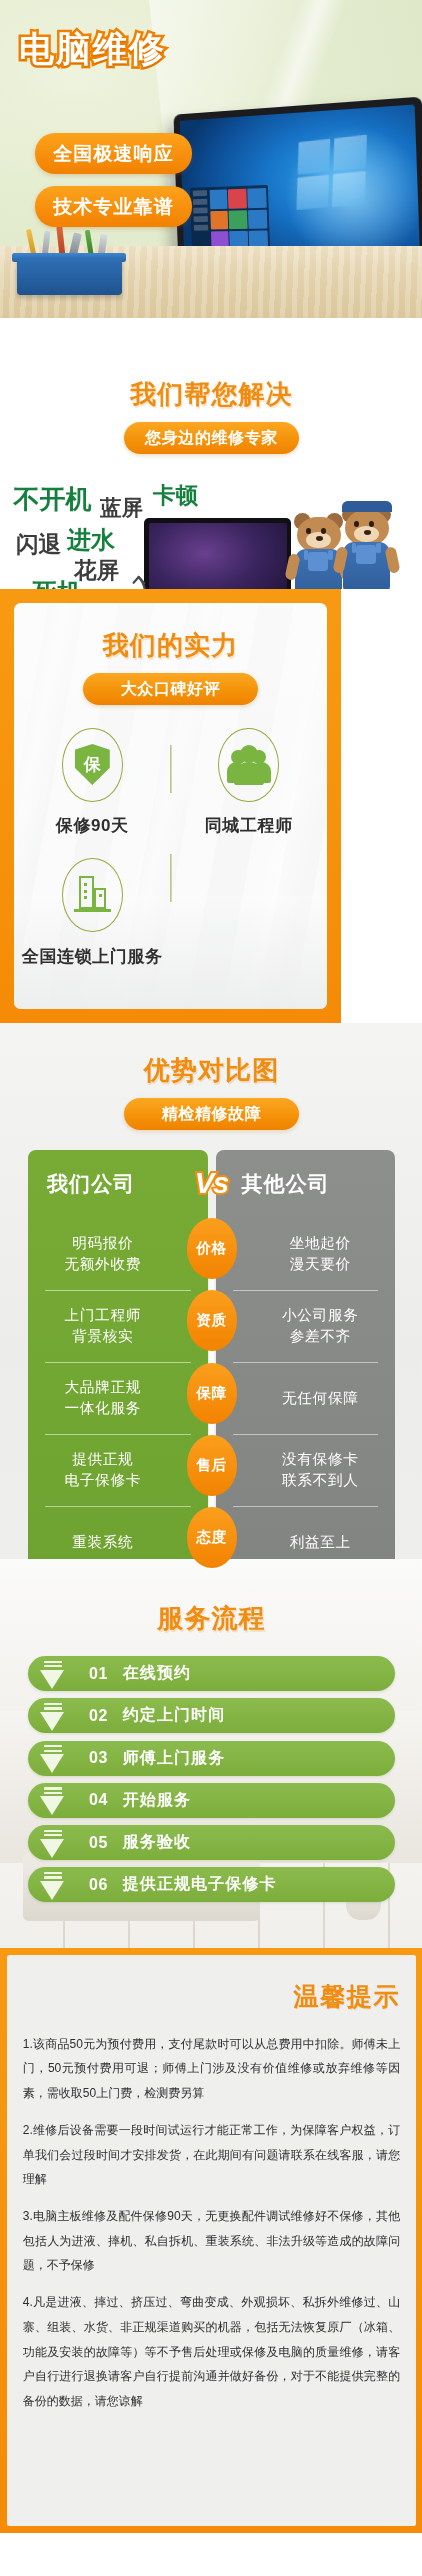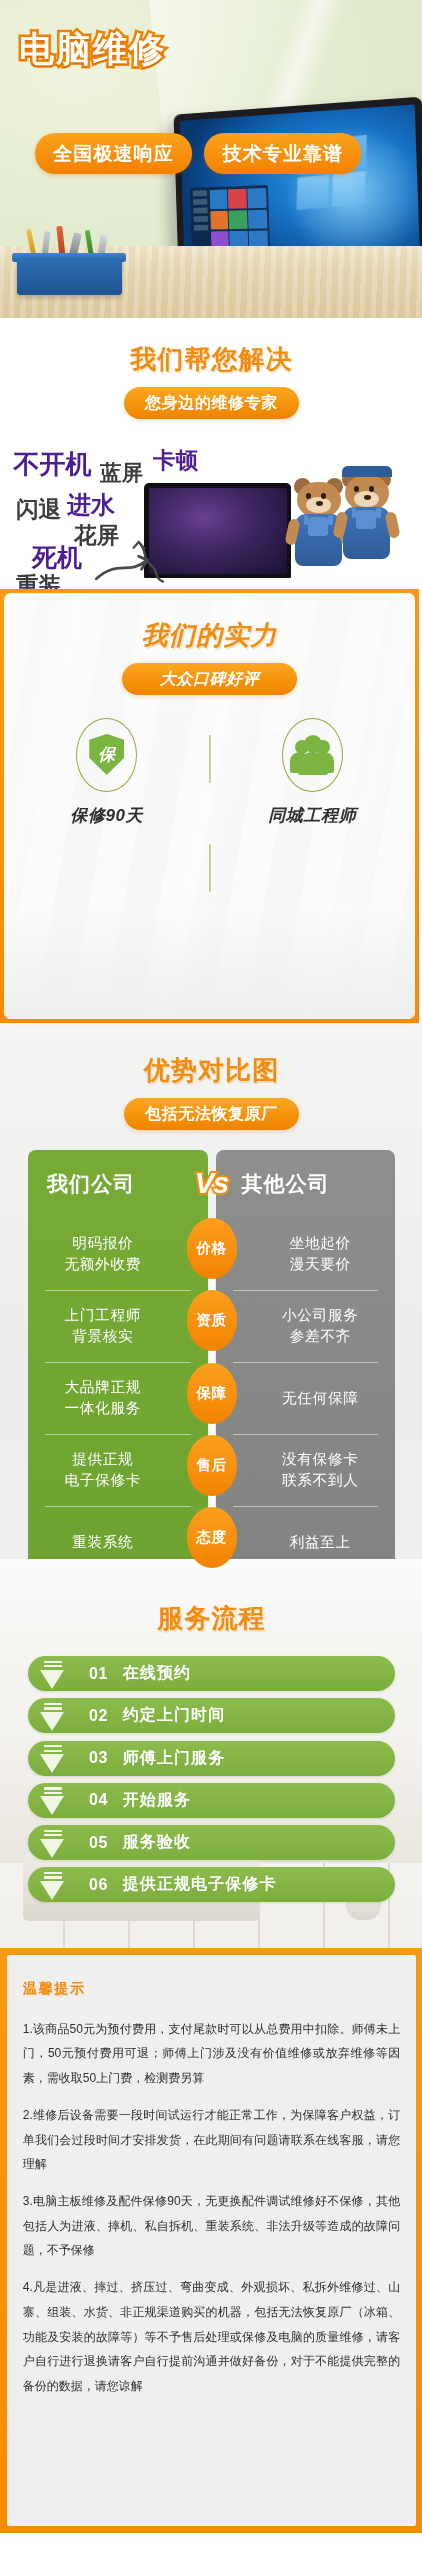--- a/index.html
+++ b/index.html
@@ -23,21 +23,21 @@
     background:linear-gradient(110deg, rgba(255,255,255,0) 40%, rgba(250,250,245,.75) 46%, rgba(255,255,255,0) 53%); }
   .hero-desk { position:absolute; left:0; bottom:0; width:423px; height:72px;
     background:linear-gradient(180deg,#efe3c8 0%, #e6d6b2 35%, #dcc89d 100%); }
   .hero-desk:after{ content:""; position:absolute; inset:0;
     background:repeating-linear-gradient(92deg, rgba(255,255,255,.32) 0 5px, rgba(210,185,140,.18) 5px 11.3px); opacity:.6;}
   .hero-title { position:absolute; left:19px; top:31px; font-size:35px; font-weight:bold;
     color:#ffffff; letter-spacing:1.7px; line-height:1;
     -webkit-text-stroke:5px #f08000; paint-order:stroke fill;
     text-shadow:0 1.7px 0 rgba(190,95,0,.35);
   }
-  .hero-badges { position:absolute; left:35px; top:133px; display:flex; flex-direction:row; gap:12.4px; }
+  .hero-badges { position:absolute; left:35px; top:133px; display:flex; flex-direction:column; gap:12.4px; }
   .hero-badge { width:157px; height:41px; border-radius:20px;
     background:linear-gradient(180deg,#fba31c 0%,#f78f0d 55%,#f28100 100%);
     color:#fff; font-size:19px; font-weight:bold; letter-spacing:1.1px;
     display:flex; align-items:center; justify-content:center;
     box-shadow:0 1.7px 4.5px rgba(180,100,0,.25); }
 
   
   .hero-mac { position:absolute; right:-13.5px; top:106px; width:271px; }
   .mac-screen { width:255px; height:164px; border-radius:8px 8px 3.4px 3.4px;
     background:#1b1b20; padding:6.8px 6.8px 14.7px 6.8px;
@@ -86,21 +86,21 @@
   
   .sec2 { position:relative; width:423px; height:271px; background:#fff; overflow:hidden;}
   .sec-title { text-align:center; font-size:26px; font-weight:bold; color:#f08c12;
     letter-spacing:1.1px; text-shadow:1.1px 1.7px 0 rgba(240,140,18,.22); }
   .pill { margin:10px auto 0; width:175px; height:32px; border-radius:16px;
     background:linear-gradient(180deg,#fba722 0%,#f49108 60%,#ef8200 100%);
     color:#fff; font-size:16px; font-weight:bold; letter-spacing:0.6px;
     display:flex; align-items:center; justify-content:center; box-shadow:0 1.7px 4px rgba(180,110,10,.22);}
   .kw-wrap { position:relative; width:423px; height:169px; margin-top:10px; }
   .kw { position:absolute; font-weight:bold; white-space:nowrap; }
-  .kw.or { color:#4c1d95; }
+  .kw.or { color:#15803d; }
   .kw.gr { color:#3c3c3c; }
 
   
   .lap { position:absolute; left:144px; top:54px; width:147px; }
   .lap-screen { width:147px; height:95px; border-radius:5px 5px 1.1px 1.1px; background:#101014; padding:4.5px; }
   .lap-in { width:100%; height:100%; border-radius:1.7px;
     background:radial-gradient(ellipse at 40% 35%, #6a3f8f 0%, #3b2560 45%, #1a1030 100%);}
 
   
   .bears { position:absolute; right:13.5px; top:39px; width:118px; height:113px; }
@@ -120,22 +120,22 @@
   .bear .strap { position:absolute; top:1.1px; width:4.5px; height:10px; background:#5b91d3; border-radius:1.7px;}
   .bear .strap.l{ left:9px;} .bear .strap.r{ right:9px;}
   .bear .arm { position:absolute; top:44px; width:11.3px; height:26px; border-radius:5.6px; background:#c28b52;}
   .bear .arm.l{ left:-4.5px; transform:rotate(12deg);} .bear .arm.r{ right:-4.5px; transform:rotate(-12deg);}
   .bear .hat { position:absolute; left:2.3px; top:-2.3px; width:50px; height:11.3px; border-radius:5.6px 5.6px 0 0; background:#2f5c98;}
 
   
   .squig { position:absolute; stroke:#4a4a4a; fill:none; }
 
   
-  .sec3 { position:relative; width:419px; height:434px;
-    background:linear-gradient(180deg,#f79a12 0%,#f58b06 100%); padding:4px;font-style:italic; }
+  .sec3 { position:relative; width:341px; height:434px;
+    background:linear-gradient(180deg,#f79a12 0%,#f58b06 100%); padding:14px; }
   .sec3-inner { position:relative; width:100%; height:100%; border-radius:6.8px; overflow:hidden;
     background:
       linear-gradient(180deg, rgba(255,255,255,.72), rgba(255,255,255,.55)),
       repeating-linear-gradient(100deg,#f2f4f3 0 34px,#e8ebe9 34px 69px),
       linear-gradient(180deg,#eef0ef,#e3e6e4);
   }
   .sec3-glass { position:absolute; inset:0;
     background:
       linear-gradient(102deg, rgba(255,255,255,0) 8%, rgba(255,255,255,.55) 13%, rgba(255,255,255,0) 19%),
       linear-gradient(102deg, rgba(255,255,255,0) 44%, rgba(255,255,255,.5) 49%, rgba(255,255,255,0) 56%),
@@ -218,21 +218,21 @@
   .arrow { position:absolute; left:12.4px; top:4.5px; width:25px; height:33px;}
   .arrow i { position:absolute; left:3.4px; display:block; width:18px; height:2.3px; background:#f0f7e4; border-radius:0.6px;}
   .arrow i.a1{ top:0;} .arrow i.a2{ top:4.5px;}
   .arrow .tri { position:absolute; left:0; top:9px; width:0; height:0;
     border-left:12.4px solid transparent; border-right:12.4px solid transparent; border-top:19px solid #f0f7e4;}
 
   
   .sec6 { position:relative; width:423px; height:585px;
     background:linear-gradient(180deg,#f79a12,#f58b06); padding:6.8px;}
   .sec6-inner { width:100%; height:100%; background:#efefee; border-radius:2.3px; padding:25px 16px 14.7px;}
-  .tips-title { text-align:left; font-size:14px; font-weight:bold; color:#f08c12;
+  .tips-title { text-align:right; font-size:25px; font-weight:bold; color:#f08c12;
     letter-spacing:1.7px; text-shadow:0.6px 1.1px 0 rgba(240,140,18,.25); margin-bottom:19px;}
   .tips-list p { font-size:12px; color:#2e2e2e; line-height:2.05; margin-bottom:12.4px; text-align:justify;}
 </style>
 </head>
 <body>
 
 <section class="hero">
   <div class="hero-wallsheen"></div>
   <div class="hero-wallline"></div>
 
@@ -289,21 +289,21 @@
 
   <h1 class="hero-title">电脑维修</h1>
 
   <div class="hero-badges">
     <div class="hero-badge">全国极速响应</div>
     <div class="hero-badge">技术专业靠谱</div>
   </div>
 </section>
 
 <section class="sec2">
-  <div style="padding-top:24px">
+  <div style="padding-top:59px">
     <h2 class="sec-title">我们帮您解决</h2>
     <div class="pill">您身边的维修专家</div>
   </div>
 
   <div class="kw-wrap">
 
     <div class="lap">
       <div class="lap-screen">
           <div class="lap-in"></div>
         </div>
@@ -391,27 +391,41 @@
             <span class="b" style="left:0;   top:18px; width:19px; height:21.4px; border-radius:9.6px 9.6px 2.3px 2.3px;"></span>
             <span class="b" style="right:0;  top:18px; width:19px; height:21.4px; border-radius:9.6px 9.6px 2.3px 2.3px;"></span>
             <span class="h" style="left:13.5px; top:1.1px;  width:18px; height:18px;"></span>
             <span class="b" style="left:7.3px; top:18px; width:30px; height:22.6px; border-radius:14.7px 14.7px 2.8px 2.8px;"></span>
           </div>
         </div>
         <div class="lbl">同城工程师</div>
       </div>
 
 
+      <div class="gcell">
+        <div class="ring">
+          <div class="bld">
+            <i style="left:5.6px; top:0;  width:14.7px; height:33px; background:none; border:2.3px solid #7ab441;"></i>
+            <i style="left:20px; top:11.3px; width:12.4px; height:21.4px; background:none; border:2.3px solid #7ab441;"></i>
+            <i style="left:10px; top:6.8px; width:2.8px; height:2.8px;"></i>
+            <i style="left:10px; top:13.5px; width:2.8px; height:2.8px;"></i>
+            <i style="left:10px; top:20px; width:2.8px; height:2.8px;"></i>
+            <i style="left:25px; top:18px; width:2.8px; height:2.8px;"></i>
+            <i style="left:0;   top:33px; width:37px; height:2.8px;"></i>
+          </div>
+        </div>
+        <div class="lbl">全国连锁上门服务</div>
+      </div>
     </div>
   </div>
 </section>
 
 <section class="sec4">
   <h2 class="sec-title">优势对比图</h2>
-  <div class="pill">包括无法恢复原厂</div>
+  <div class="pill">精检精修故障</div>
 
   <div class="cmp">
     <div class="cmp-cols">
       <div class="cmp-col ours">
         <div class="cmp-head">我们公司</div>
         <div class="cmp-row">
           <span>明码报价</span>
           <span>无额外收费</span>
         </div>
         <div class="cmp-row">

